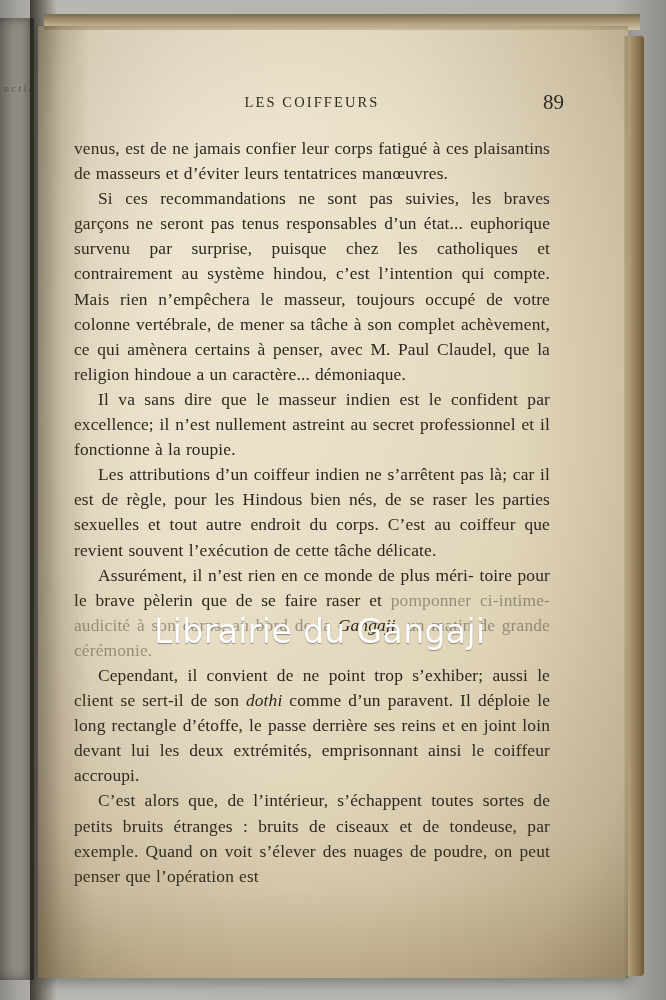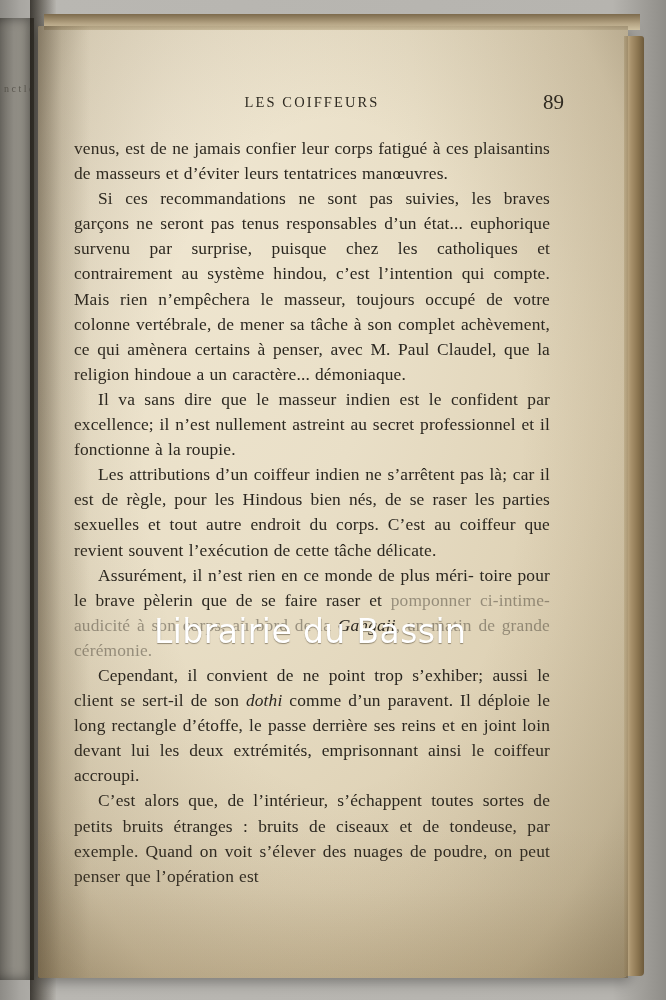--- a/index.html
+++ b/index.html
@@ -208,14 +208,14 @@
 
         <p class="indent">C’est alors que, de l’intérieur, s’échappent toutes sortes de petits bruits étranges : bruits de ciseaux et de tondeuse, par exemple. Quand on voit s’élever des nuages de poudre, on peut penser que l’opération est</p>
       </div>
     </div>
 
     <div class="page-shadow-left"></div>
     <div class="page-stain"></div>
     <div class="page-vignette"></div>
   </div>
 
-  <div class="watermark">Librairie du Bassin</div>
+  <div class="watermark">Librairie du Gangaji</div>
 </div>
 
 </body></html>

